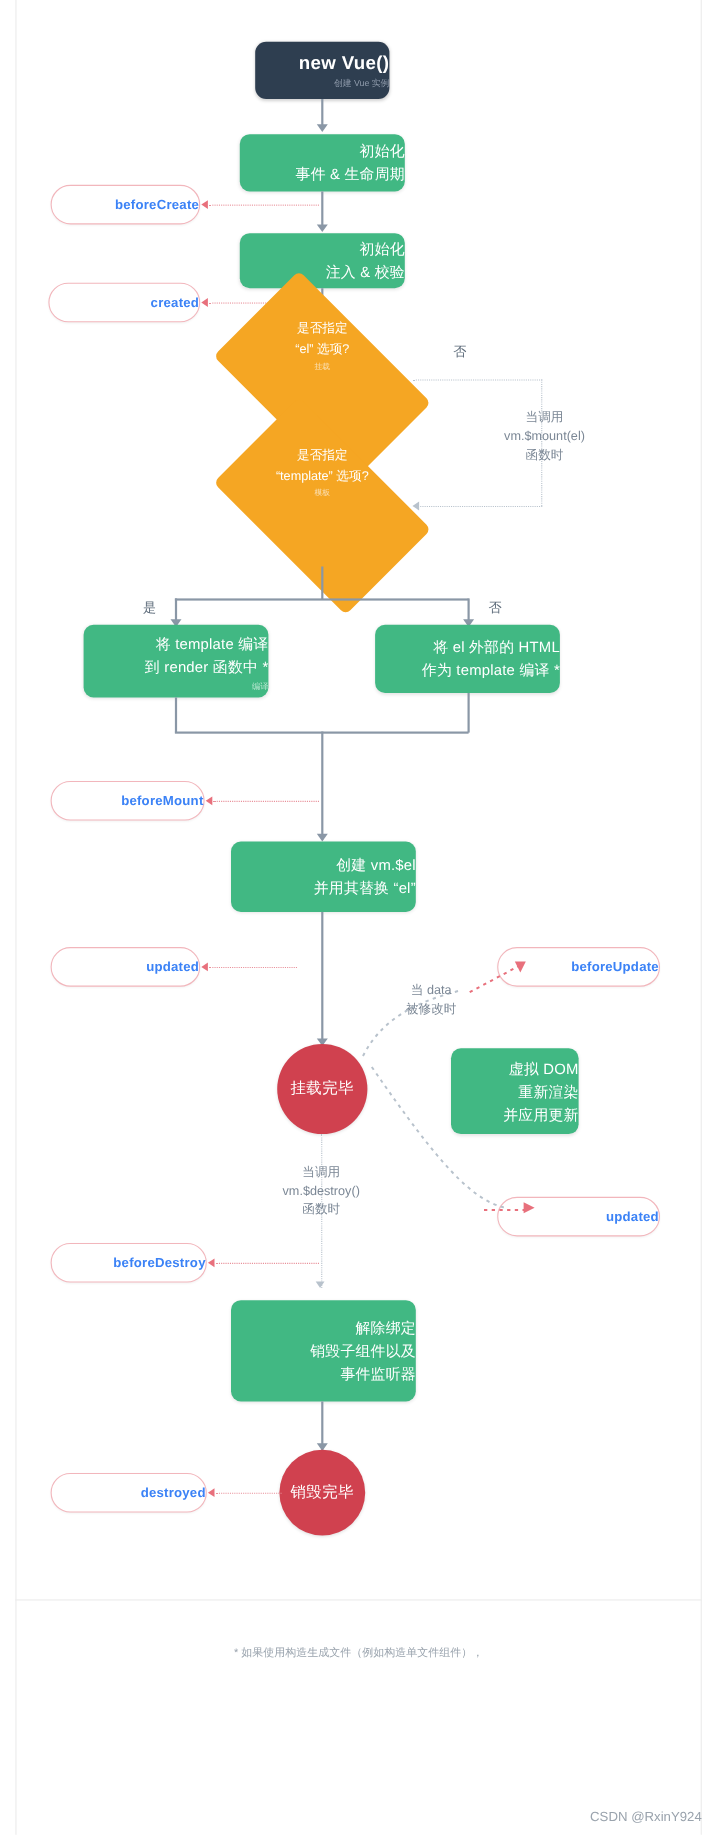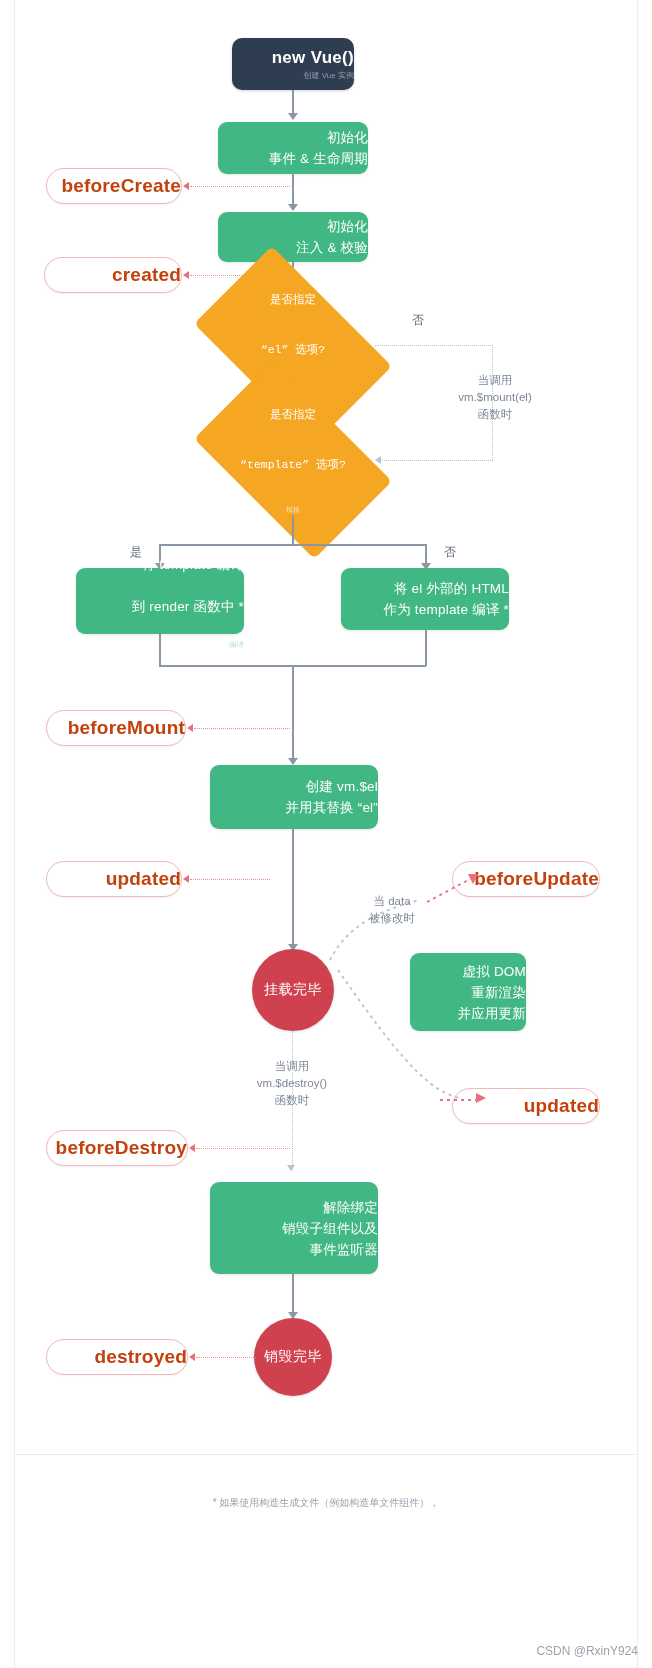--- a/index.html
+++ b/index.html
@@ -31,29 +31,29 @@
 
   .diamond{
     width:170px;height:110px;
     background:#f5a623;
     transform:rotate(45deg);
     border-radius:6px;
   }
   .diamond-wrap{position:absolute;width:170px;height:110px;}
   .diamond-label{
     position:absolute;left:0;top:0;width:170px;height:110px;
-    display:flex;flex-direction:column;align-items:center;justify-content:space-between;
-    color:#ffffff;text-align:center;pointer-events:none;font-family:Liberation Mono, monospace;
+    display:flex;flex-direction:column;align-items:center;justify-content:flex-start;
+    color:#ffffff;text-align:center;pointer-events:none;
   }
   .diamond-label .ln{font-size:11.5px;line-height:19px;}
   .diamond-label .sub{font-size:7px;color:#fbe0b4;line-height:9px;margin-top:1px;}
 
   .hook{
     background:#ffffff;border:1.6px solid #f2b6bc;border-radius:22px;
-    color:#c2410c;font-weight:bold;font-size:19px;letter-spacing:.2px;
+    color:#3b82f6;font-weight:bold;font-size:12px;letter-spacing:.2px;
     box-shadow:0 1px 2px rgba(0,0,0,.05);
   }
 
   .circle{
     border-radius:50%;background:#d0414f;color:#ffffff;
     display:flex;align-items:center;justify-content:center;
     font-size:14px;letter-spacing:.5px;
     box-shadow:0 1px 3px rgba(0,0,0,.12);
   }
 
@@ -174,21 +174,21 @@
 
   <div class="vline" style="left:292px;top:515px;height:30px;"></div>
   <div class="hline" style="left:159px;top:544px;width:267px;"></div>
   <div class="vline" style="left:159px;top:544px;height:22px;"></div>
   <div class="arrow-down" style="left:155px;top:563px;"></div>
   <div class="vline" style="left:425px;top:544px;height:22px;"></div>
   <div class="arrow-down" style="left:421px;top:563px;"></div>
   <div class="edge-label" style="left:118px;top:544px;width:36px;">是</div>
   <div class="edge-label" style="left:432px;top:544px;width:36px;">否</div>
 
-  <div class="node green-box" style="left:76px;top:568px;width:168px;height:66px;gap:21px;">
+  <div class="node green-box" style="left:76px;top:568px;width:168px;height:66px;">
     <div class="ln">将 template 编译</div>
     <div class="ln">到 render 函数中 *</div>
     <div class="sub">编译</div>
   </div>
 
   <div class="node green-box" style="left:341px;top:568px;width:168px;height:62px;">
     <div class="ln">将 el 外部的 HTML</div>
     <div class="ln">作为 template 编译 *</div>
   </div>
 

